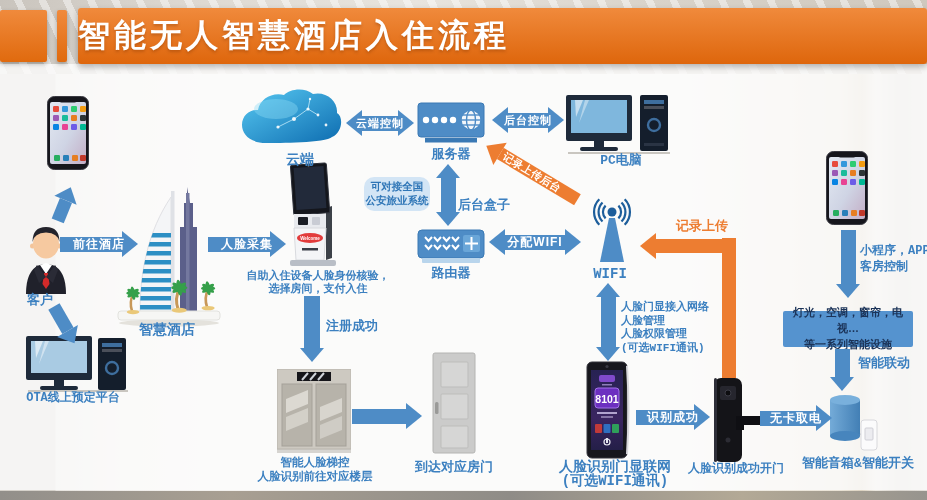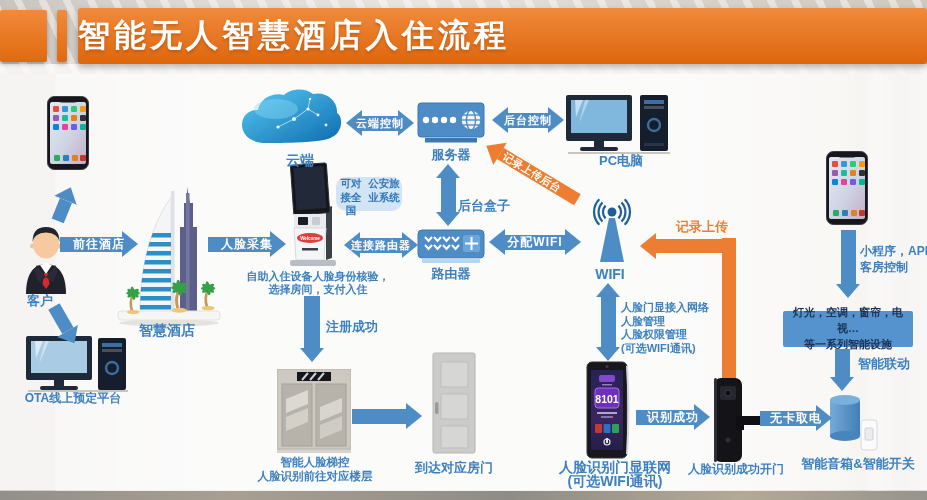--- a/index.html
+++ b/index.html
@@ -14,37 +14,37 @@
   .bottom-strip{position:absolute;left:0;top:491px;width:927px;height:9px;z-index:2;
     background:linear-gradient(90deg,#928f8a 0%,#a89f92 25%,#8f8c87 55%,#b3a996 80%,#97948e 100%);}
   .abs{position:absolute;z-index:3;}
   .title-block{position:absolute;top:10px;height:52px;z-index:4;
     background:linear-gradient(180deg,#f08a3c,#e06a0e);box-shadow:0 2px 4px rgba(0,0,0,.25);border-radius:2px;}
   .title-bar{position:absolute;left:78px;top:8px;width:849px;height:56px;z-index:4;
     background:linear-gradient(180deg,#f08a3c,#de660c);box-shadow:0 3px 6px rgba(0,0,0,.28);border-radius:3px;
     display:flex;align-items:center;}
   .title-text{color:#fff;font-size:32px;font-weight:800;letter-spacing:4px;
     text-shadow:0 2px 3px rgba(120,50,0,.35);white-space:nowrap;}
-  .lbl{position:absolute;z-index:5;color:#3c80c0;font-weight:600;text-align:center;white-space:nowrap;line-height:1.2;}
+  .lbl{position:absolute;z-index:5;color:#3c80c0;font-weight:600;text-align:center;white-space:nowrap;line-height:1.2;font-family:Liberation Mono, monospace;}
   .lbl .ln{display:block;}
   
   .harr{position:absolute;display:flex;align-items:center;z-index:4;--c:#4e8cc6;}
   .hbar{height:15px;flex:1;background:var(--c);}
   .hd-r{width:0;height:0;border-top:13px solid transparent;border-bottom:13px solid transparent;border-left:16px solid var(--c);}
   .hd-l{width:0;height:0;border-top:13px solid transparent;border-bottom:13px solid transparent;border-right:16px solid var(--c);}
   .arr-label{position:absolute;left:0;right:0;top:50%;transform:translateY(-50%);
     text-align:center;color:#fff;font-weight:700;font-size:12px;letter-spacing:1px;white-space:nowrap;z-index:5;}
   
   .varr{position:absolute;display:flex;flex-direction:column;align-items:center;z-index:4;--c:#4e8cc6;}
   .vbar{width:15px;flex:1;background:var(--c);}
   .vhd-d{width:0;height:0;border-left:12px solid transparent;border-right:12px solid transparent;border-top:14px solid var(--c);}
   .vhd-u{width:0;height:0;border-left:12px solid transparent;border-right:12px solid transparent;border-bottom:14px solid var(--c);}
   .orange-rect{position:absolute;background:#ed7d31;z-index:3;}
   .callout{position:absolute;background:#d3e5f5;border-radius:10px;color:#2e75b6;font-weight:600;
-    font-size:10.5px;text-align:center;display:flex;flex-direction:row;justify-content:center;z-index:4;line-height:1.3;}
+    font-size:10.5px;text-align:center;display:flex;flex-direction:column;justify-content:center;z-index:4;line-height:1.3;margin-left:28px;}
   .devices-box{position:absolute;background:#5593cf;color:#1b3358;font-weight:700;font-size:11px;
     text-align:center;display:flex;flex-direction:column;justify-content:center;line-height:1.45;z-index:4;border-radius:2px;}
   svg{display:block;}
 </style>
 </head>
 <body>
 
 <div class="stage">
 
   <svg width="0" height="0" style="position:absolute">
@@ -288,26 +288,20 @@
   <div class="lbl" style="left:238px;top:270px;width:160px;font-size:11px;line-height:13px;font-weight:600;">
     <span class="ln">自助入住设备人脸身份核验，</span>
     <span class="ln">选择房间，支付入住</span>
   </div>
 
   <div class="callout" style="left:336px;top:177px;width:66px;height:34px;">
     <span>可对接全国</span>
     <span>公安旅业系统</span>
   </div>
 
-  <div class="harr" style="left:344px;top:232px;width:74px;height:26px;">
-    <div class="hd-l"></div>
-      <div class="hbar"></div>
-      <div class="hd-r"></div>
-    <div class="arr-label" style="font-size:11px;">连接路由器</div>
-  </div>
 
   <svg class="abs" style="left:417px;top:229px;" width="68" height="38" viewBox="0 0 68 38">
     <rect x="1" y="1" width="66" height="28" rx="4" fill="#4e8cc6" stroke="#3a79b4"></rect>
     <g stroke="#ffffff" stroke-width="2" fill="none">
       <path d="M8,8 l3.5,4 l3.5,-4"></path>
         <path d="M17,8 l3.5,4 l3.5,-4"></path>
         <path d="M26,8 l3.5,4 l3.5,-4"></path>
         <path d="M35,8 l3.5,4 l3.5,-4"></path>
       <path d="M8,16 l3.5,4 l3.5,-4"></path>
         <path d="M17,16 l3.5,4 l3.5,-4"></path>

